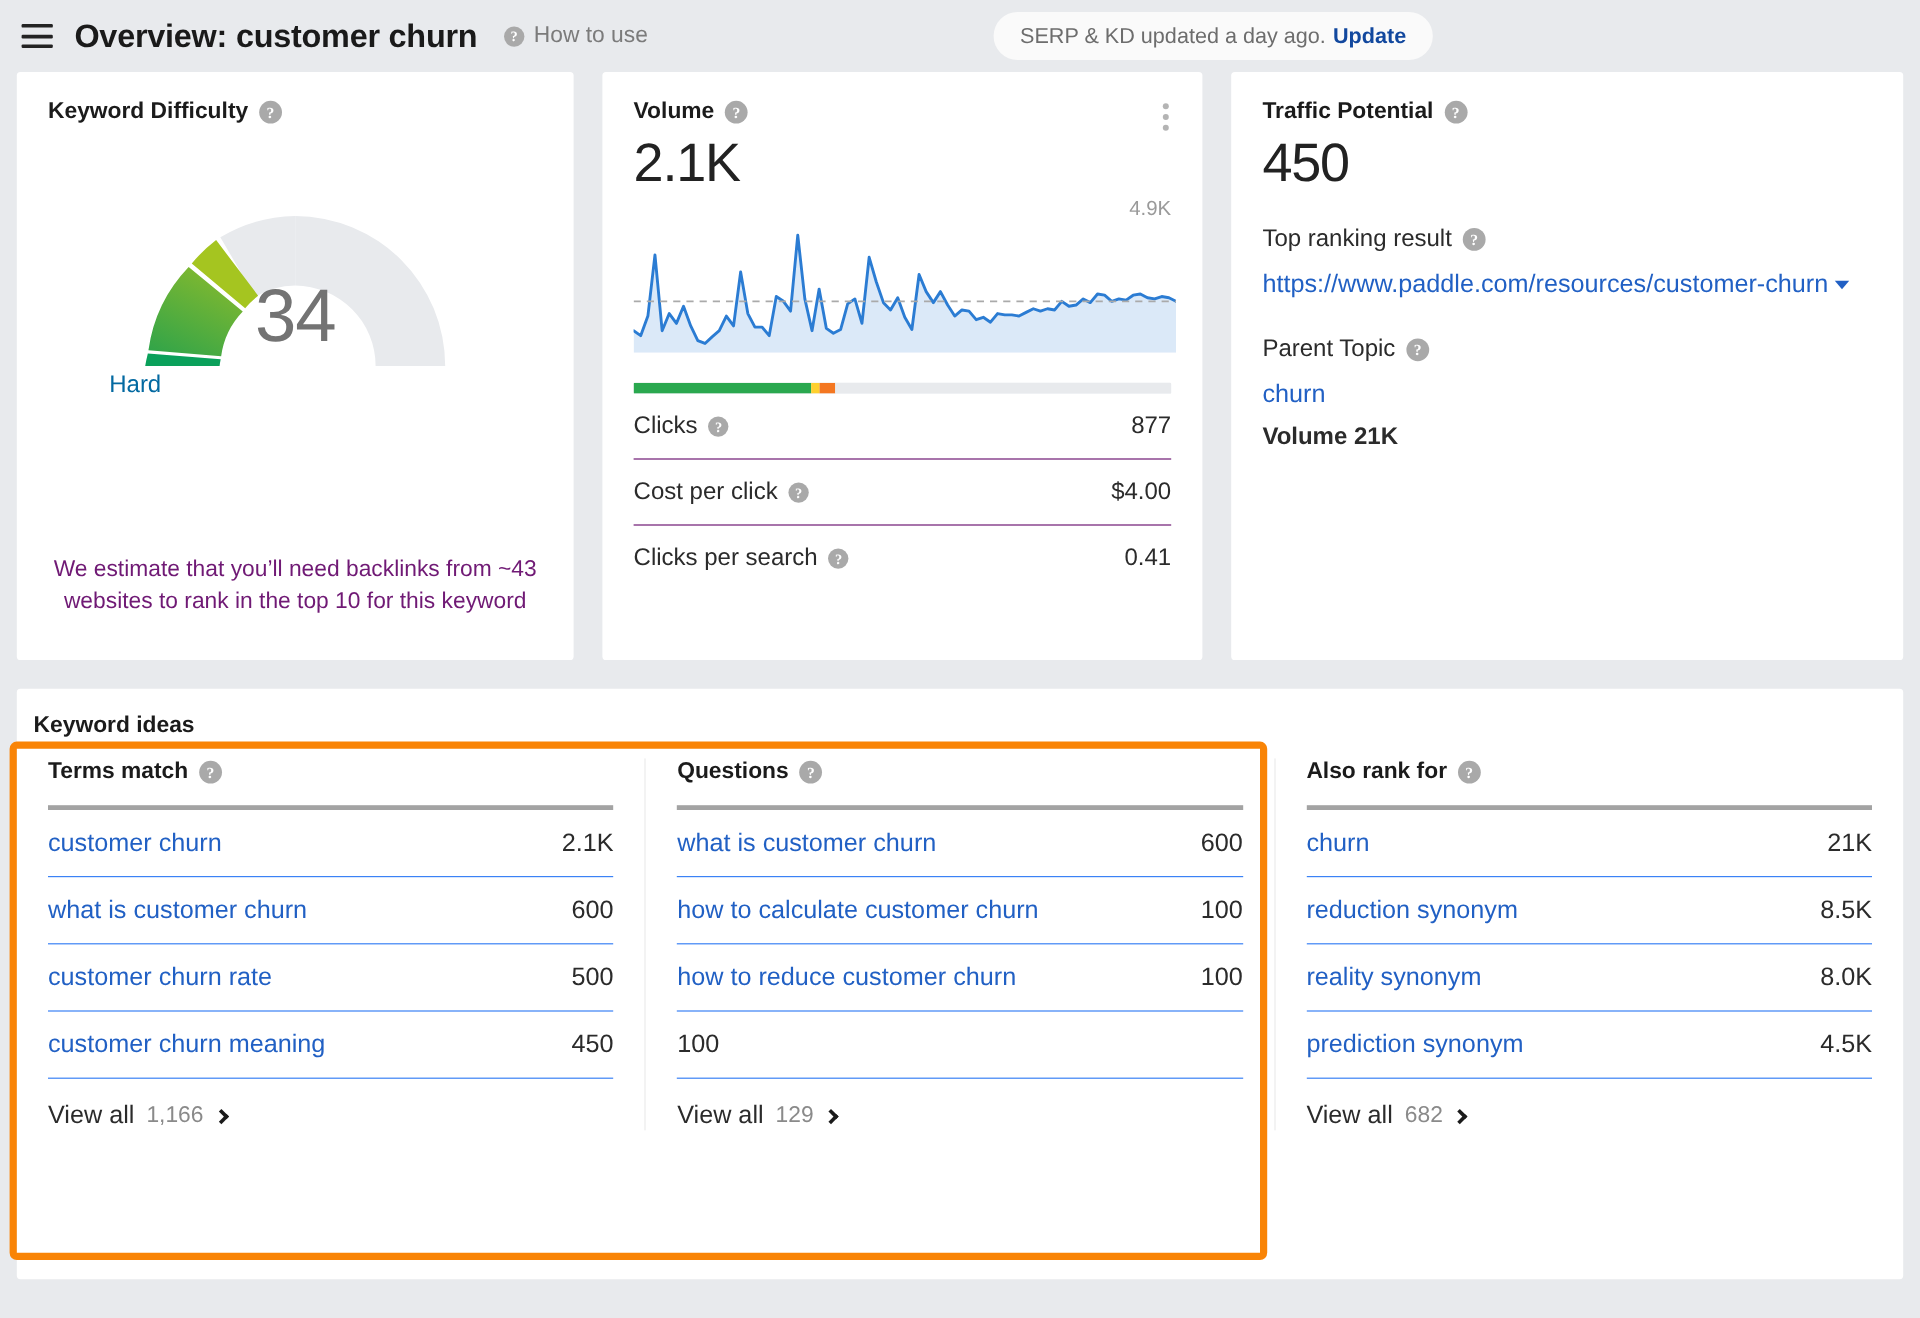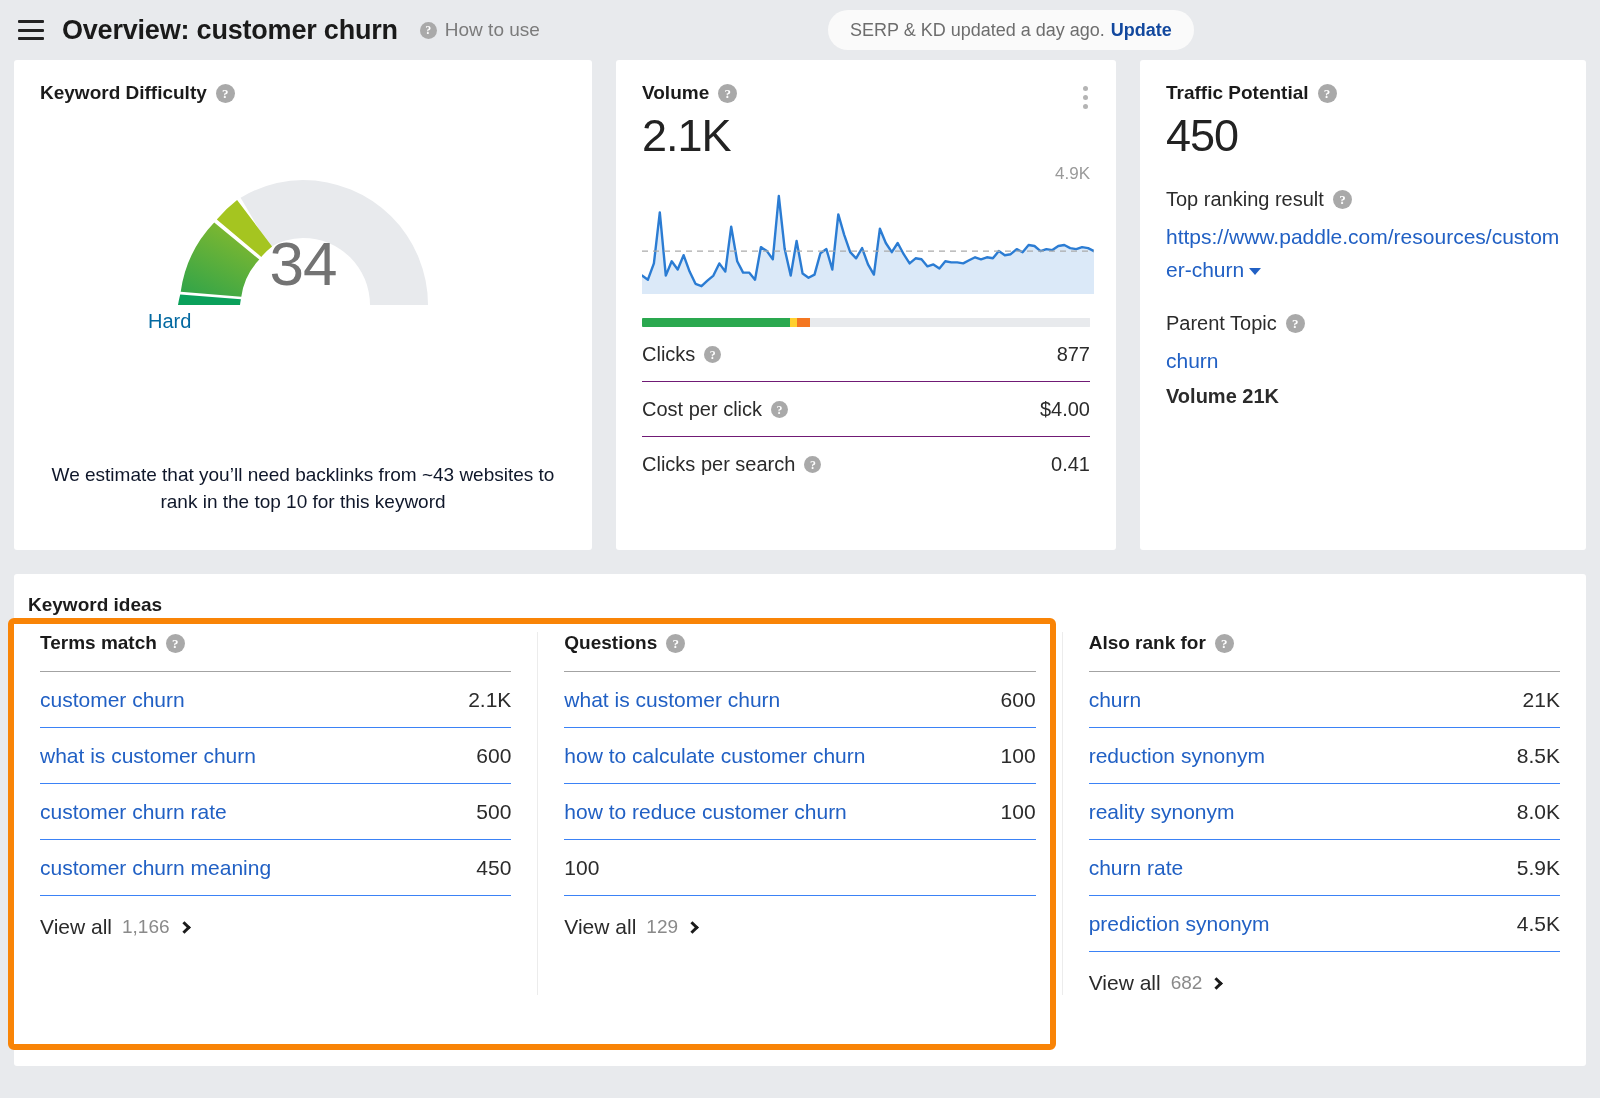--- a/index.html
+++ b/index.html
@@ -61,21 +61,21 @@
     display: flex; gap: 24px;
     padding: 0 14px;
     height: 490px;
   }
   .card {
     background: #fff;
     border-radius: 3px;
     padding: 22px 26px;
     position: relative;
   }
-  .card-kd { width: 578px; }
+  .card-kd { width: 464px; }
   .card-vol { width: 500px; }
   .card-tp { flex: 1; }
 
   .card-title {
     font-size: 19px; font-weight: bold; color: #1b1b1b;
     display: flex; align-items: center; gap: 9px;
   }
   .big-number {
     font-size: 45px; color: #222; margin-top: 6px; letter-spacing: -1px;
   }
@@ -89,21 +89,21 @@
   .gauge-value {
     position: absolute; top: 78px; left: 0; right: 0;
     text-align: center; font-size: 62px; color: #737373; letter-spacing: -1px;
   }
   .gauge-label {
     position: absolute; top: 160px; left: 0; right: 0;
     text-align: left; font-size: 20px; color: #0369a1;
   }
   .kd-note {
     position: absolute; left: 26px; right: 26px; bottom: 34px;
-    text-align: center; font-size: 19px; color: #0f172a; line-height: 1.45;
+    text-align: center; font-size: 19px; color: #701a75; line-height: 1.45;
   }
 
   
   .kebab {
     position: absolute; top: 24px; right: 26px;
     display: flex; flex-direction: column; gap: 4px;
     cursor: pointer; padding: 2px;
   }
   .kebab i { width: 5px; height: 5px; border-radius: 50%; background: #b4b4b4; display: block; }
   .vol-max {
@@ -158,21 +158,21 @@
   .ideas-title {
     font-size: 19px; font-weight: bold; color: #1b1b1b;
     padding: 0 14px 0 14px;
   }
   .cols { display: flex; margin-top: 16px; }
   .col { flex: 1; padding: 0 26px; }
   .col + .col { border-left: 1px solid #ececec; }
   .col-head {
     font-size: 19px; font-weight: bold; color: #1b1b1b;
     display: flex; align-items: center; gap: 9px;
-    padding-bottom: 17px; border-bottom: 1px solid #a3a3a3;
+    padding-bottom: 17px; border-bottom: 4px solid #a3a3a3;
   }
   .row {
     display: flex; align-items: center; justify-content: space-between;
     padding: 16px 0 15px; border-bottom: 1px solid #3b82f6;
     font-size: 21px;
   }
   .row .kw { color: #2160c4; cursor: pointer; }
   .row .vol { color: #2b2b2b; }
   .viewall {
     display: flex; align-items: center; gap: 10px;
@@ -392,24 +392,20 @@
       </div>
       <div class="row">
         <span class="kw">reduction synonym</span>
         <span class="vol">8.5K</span>
       </div>
       <div class="row">
         <span class="kw">reality synonym</span>
         <span class="vol">8.0K</span>
       </div>
       <div class="row">
-        <span class="kw">churn rate</span>
-        <span class="vol">5.9K</span>
-      </div>
-      <div class="row">
         <span class="kw">prediction synonym</span>
         <span class="vol">4.5K</span>
       </div>
       <div class="viewall">
         <span>View all</span>
         <span class="cnt">682</span>
         <span class="chev"></span>
       </div>
     </div>
   </div>

